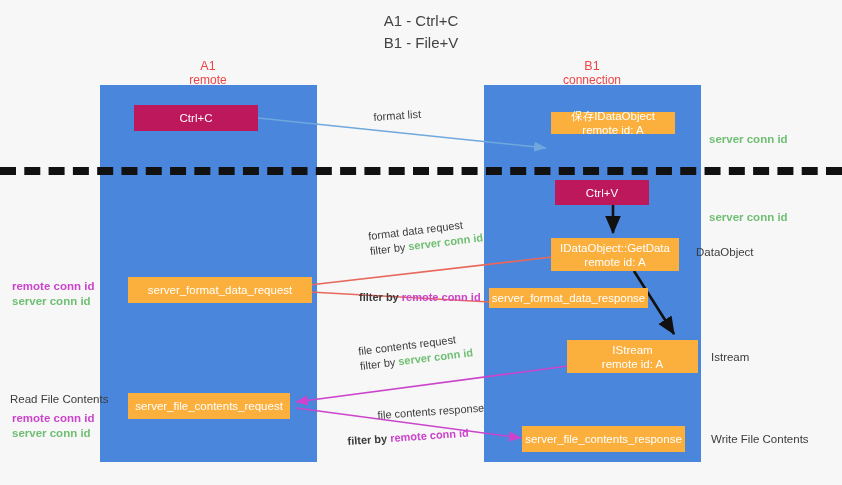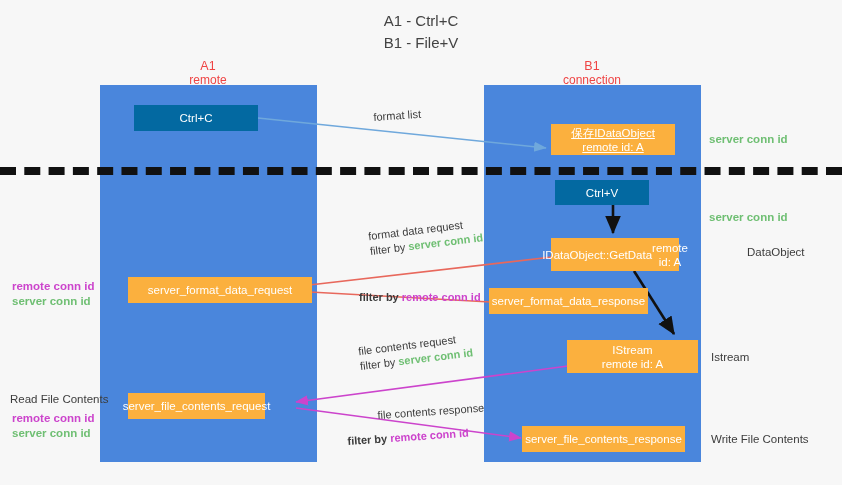--- a/index.html
+++ b/index.html
@@ -35,21 +35,21 @@
     border-top:8px dashed #111;
   }
 
   
   .box{
     position:absolute;box-sizing:border-box;
     display:flex;align-items:center;justify-content:center;
     text-align:center;color:#ffffff;font-size:11.5px;line-height:14px;
     padding:2px 4px;
   }
-  .box.green{background:#0369a1;}
+  .box.green{background:#be185d;}
   .box.orange{background:#fbb03e;}
 
   
   .ann{
     position:absolute;font-size:11.5px;line-height:15px;white-space:nowrap;
   }
   .ann.dark{color:#3c3c3c;}
   .ann.green{color:#6fbf73;font-weight:bold;}
   .ann.magenta{color:#cc44cc;font-weight:bold;}
 
@@ -116,48 +116,48 @@
 
     <line x1="296" y1="408" x2="521" y2="438" stroke="#cc44cc" stroke-width="1.6" marker-end="url(#ah-mag)"></line>
   </svg>
 
   <div class="divider"></div>
 
   <div class="box green" style="left:134px;top:105px;width:124px;height:26px;">
     <span>Ctrl+C</span>
   </div>
 
-  <div class="box orange" style="left:551px;top:124px;width:124px;height:31px;flex-direction:column;text-decoration:underline;">
+  <div class="box orange" style="left:551px;top:112px;width:124px;height:22px;flex-direction:column;">
     <span>保存IDataObject</span>
     <span>remote id: A</span>
   </div>
 
   <div class="box green" style="left:555px;top:180px;width:94px;height:25px;">
     <span>Ctrl+V</span>
   </div>
 
-  <div class="box orange" style="left:551px;top:238px;width:128px;height:33px;">
+  <div class="box orange" style="left:551px;top:238px;width:128px;height:33px;flex-direction:column;">
     <span>IDataObject::GetData</span>
     <span>remote id: A</span>
   </div>
 
   <div class="box orange" style="left:128px;top:277px;width:184px;height:26px;">
     <span>server_format_data_request</span>
   </div>
 
-  <div class="box orange" style="left:489px;top:288px;width:159px;height:26px;">
+  <div class="box orange" style="left:489px;top:288px;width:159px;height:20px;">
     <span>server_format_data_response</span>
   </div>
 
   <div class="box orange" style="left:567px;top:340px;width:131px;height:33px;flex-direction:column;">
     <span>IStream</span>
     <span>remote id: A</span>
   </div>
 
-  <div class="box orange" style="left:128px;top:393px;width:137px;height:26px;">
+  <div class="box orange" style="left:128px;top:393px;width:162px;height:26px;">
     <span>server_file_contents_request</span>
   </div>
 
   <div class="box orange" style="left:522px;top:426px;width:163px;height:26px;">
     <span>server_file_contents_response</span>
   </div>
 
   <div class="edge-label" style="left:374px;top:110px;transform:rotate(-4deg);transform-origin:left bottom;">
     <span>format list</span>
   </div>
@@ -178,21 +178,21 @@
 
   <div class="edge-label" style="left:378px;top:408px;transform:rotate(-4deg);transform-origin:left bottom;">
     <div>file contents response</div>
   </div>
   <div class="edge-label" style="left:348px;top:434px;transform:rotate(-4deg);transform-origin:left bottom;font-weight:bold;">
     <span>filter by </span><span class="m">remote conn id</span>
   </div>
 
   <div class="ann green" style="left:709px;top:132px;">server conn id</div>
   <div class="ann green" style="left:709px;top:210px;">server conn id</div>
-  <div class="ann dark" style="left:747px;top:245px;">DataObject</div>
+  <div class="ann dark" style="left:696px;top:245px;">DataObject</div>
   <div class="ann dark" style="left:711px;top:350px;">Istream</div>
   <div class="ann dark" style="left:711px;top:432px;">Write File Contents</div>
 
   <div class="ann magenta" style="left:12px;top:279px;">remote conn id</div>
   <div class="ann green" style="left:12px;top:294px;">server conn id</div>
 
   <div class="ann dark" style="left:10px;top:392px;">Read File Contents</div>
   <div class="ann magenta" style="left:12px;top:411px;">remote conn id</div>
   <div class="ann green" style="left:12px;top:426px;">server conn id</div>
 

